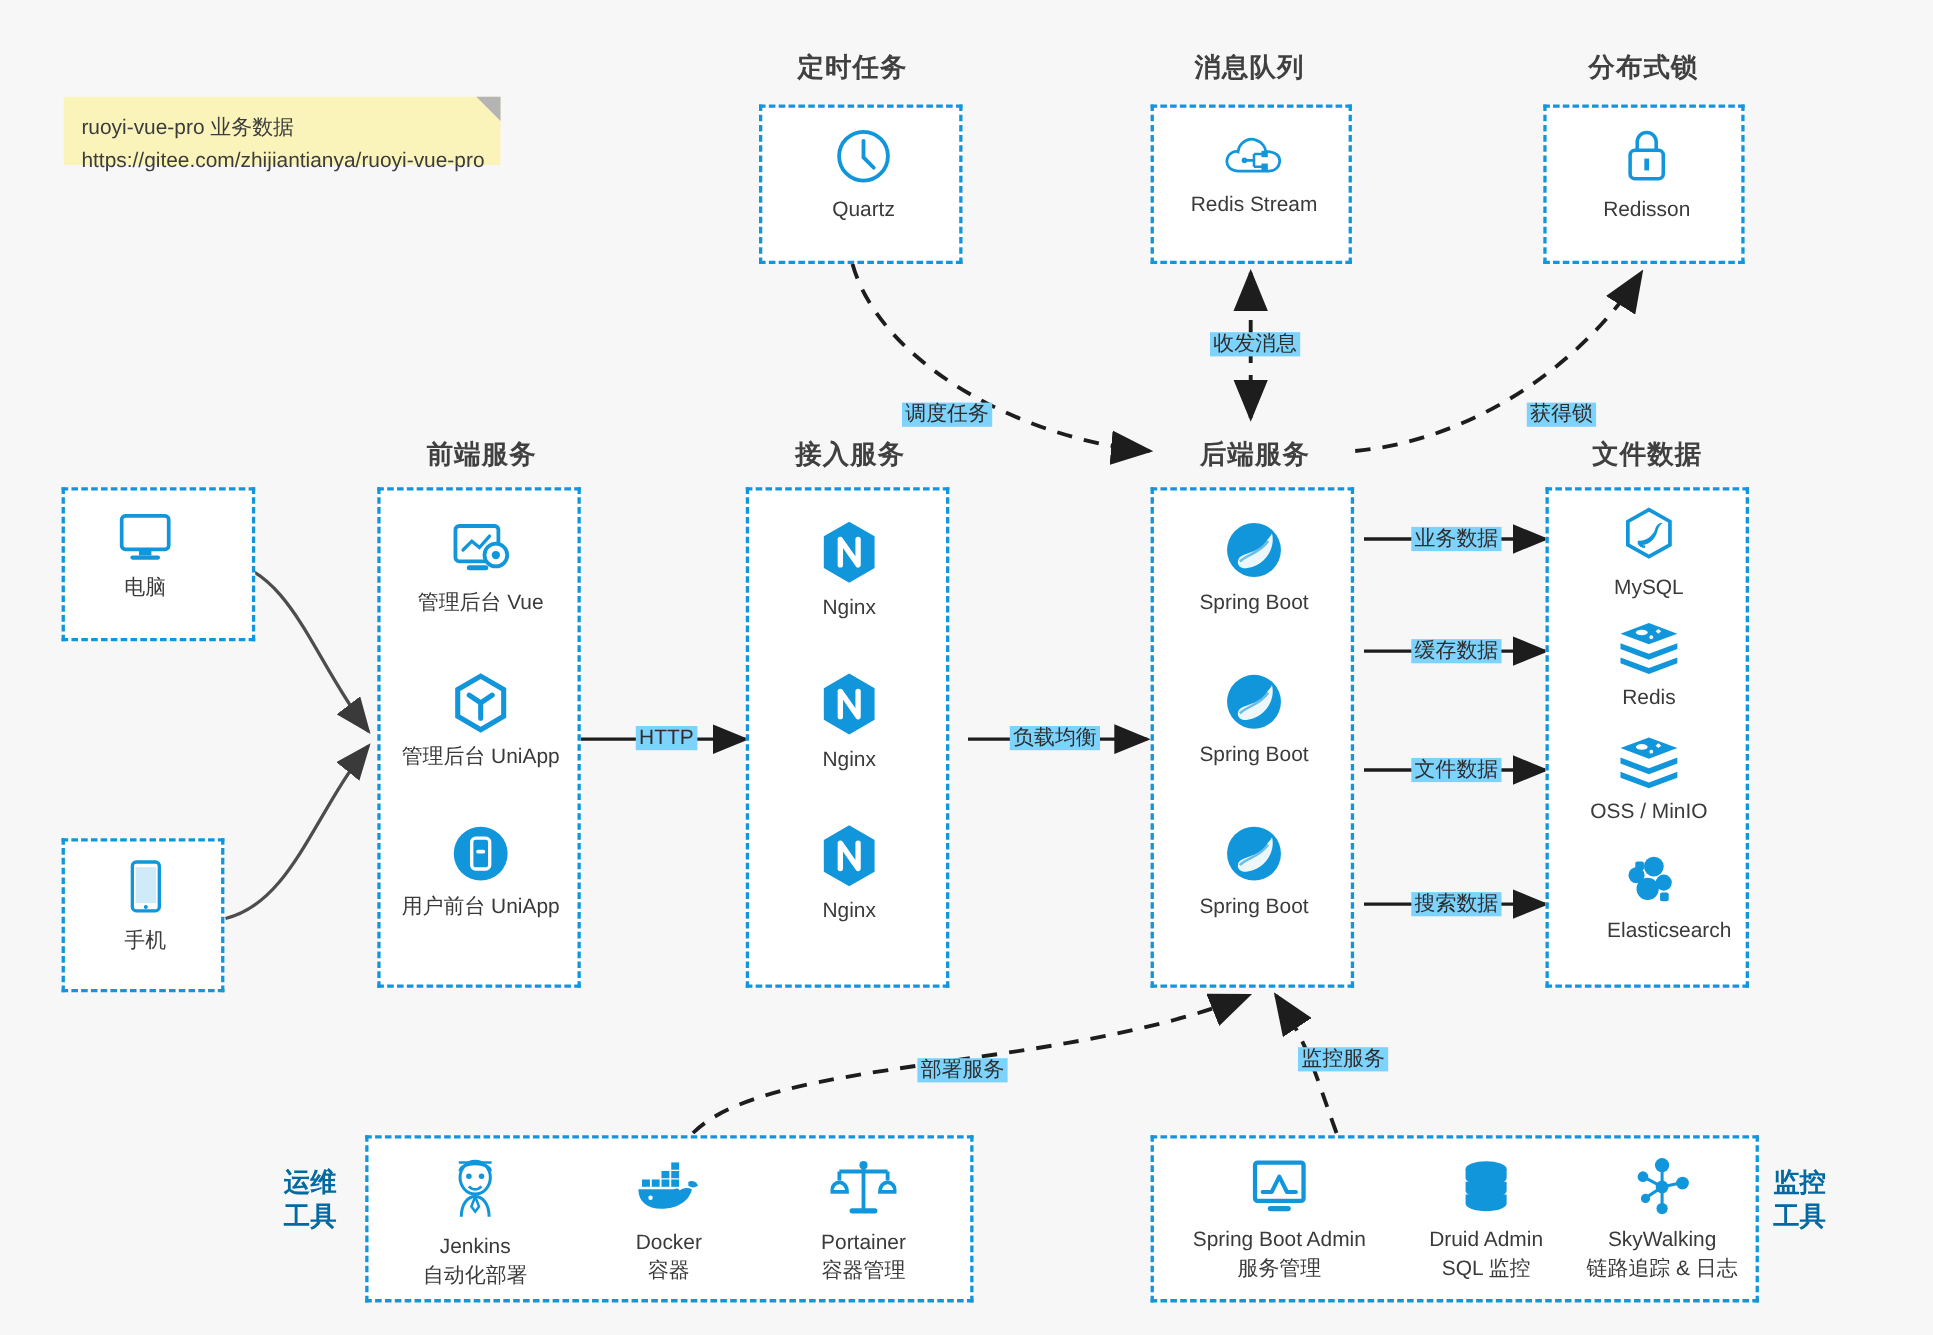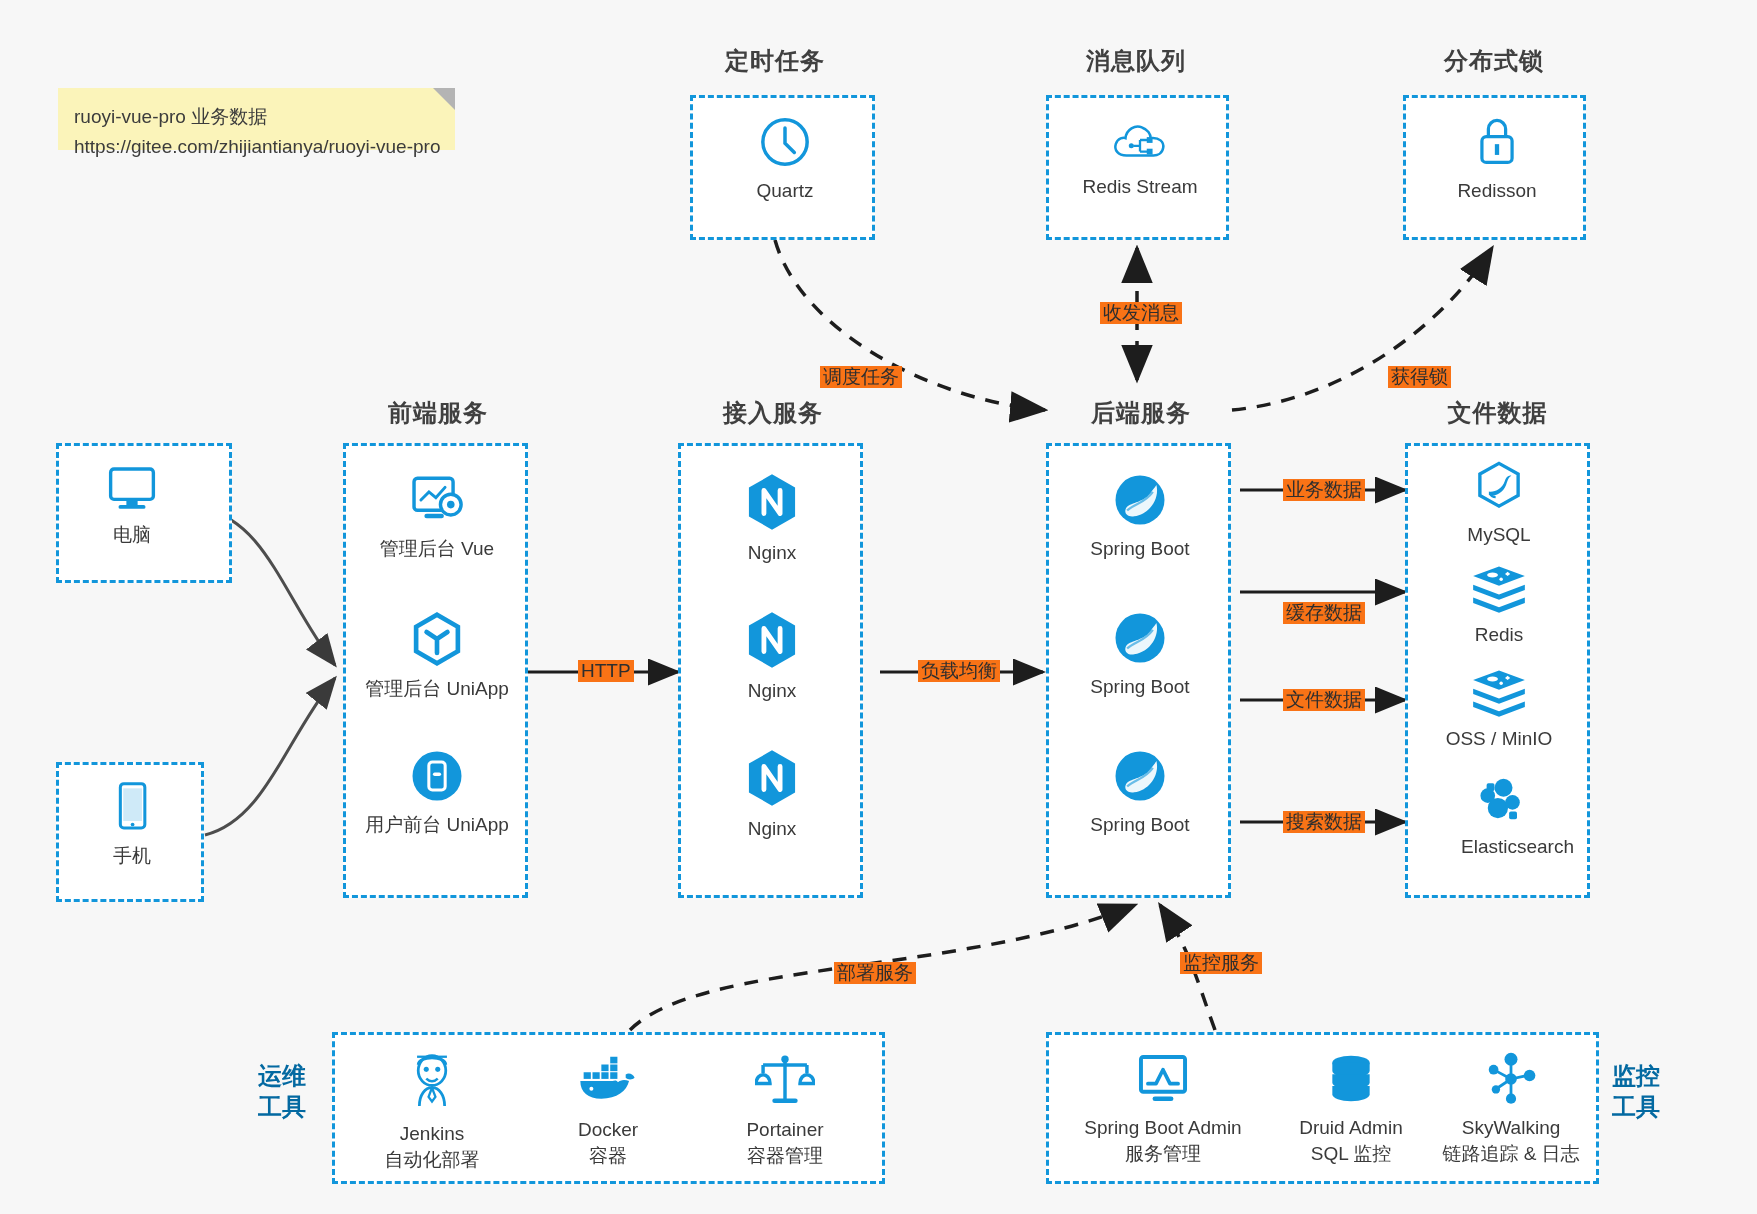--- a/index.html
+++ b/index.html
@@ -49,21 +49,21 @@
 
   
   .node{position:absolute;text-align:center;width:150px;}
   .node .cap{font-size:19px;color:#3a3a3a;line-height:26px;white-space:nowrap;}
   .node .cap2{font-size:19px;color:#3a3a3a;line-height:26px;white-space:nowrap;}
   .ic{display:block;margin:0 auto 8px auto;}
 
   
   .elabel{
     position:absolute;
-    background:#f97316;
+    background:#7dd3fc;
     font-size:19px;color:#2e2e2e;
     padding:0 3px;white-space:nowrap;line-height:22px;
   }
 </style>
 </head>
 <body>
 
 <div id="stage">
 
   <svg id="wires" viewBox="0 0 1757 1214">
@@ -412,20 +412,20 @@
     <div>工具</div>
   </div>
 
   <div class="elabel" style="left:578px;top:660px;">HTTP</div>
   <div class="elabel" style="left:918px;top:660px;">负载均衡</div>
   <div class="elabel" style="left:820px;top:366px;">调度任务</div>
   <div class="elabel" style="left:1100px;top:302px;">收发消息</div>
   <div class="elabel" style="left:1388px;top:366px;">获得锁</div>
 
   <div class="elabel" style="left:1283px;top:479px;">业务数据</div>
-  <div class="elabel" style="left:1283px;top:581px;margin-top:21px;">缓存数据</div>
+  <div class="elabel" style="left:1283px;top:581px;">缓存数据</div>
   <div class="elabel" style="left:1283px;top:689px;">文件数据</div>
   <div class="elabel" style="left:1283px;top:811px;">搜索数据</div>
 
   <div class="elabel" style="left:834px;top:962px;">部署服务</div>
   <div class="elabel" style="left:1180px;top:952px;">监控服务</div>
 
 </div>
 
 </body></html>

